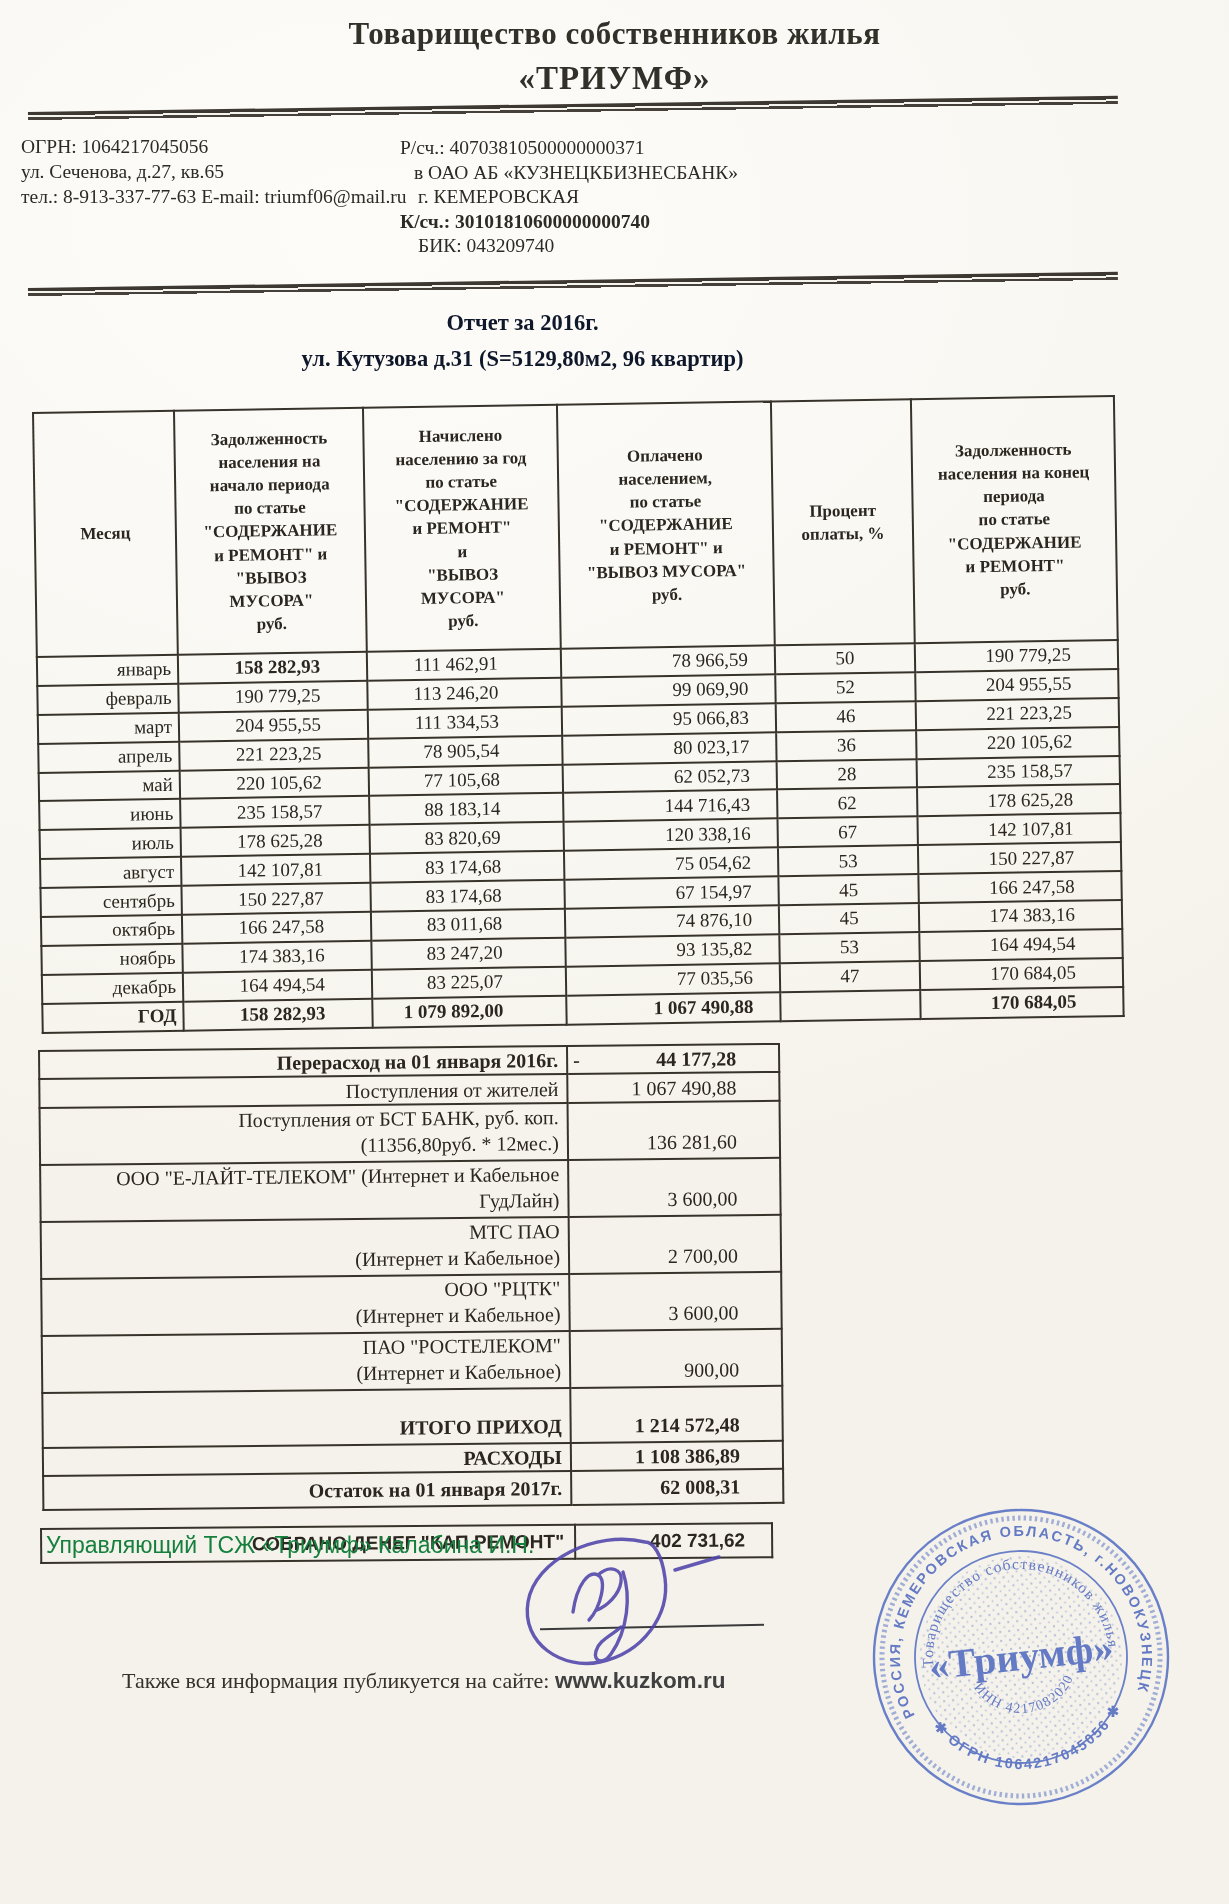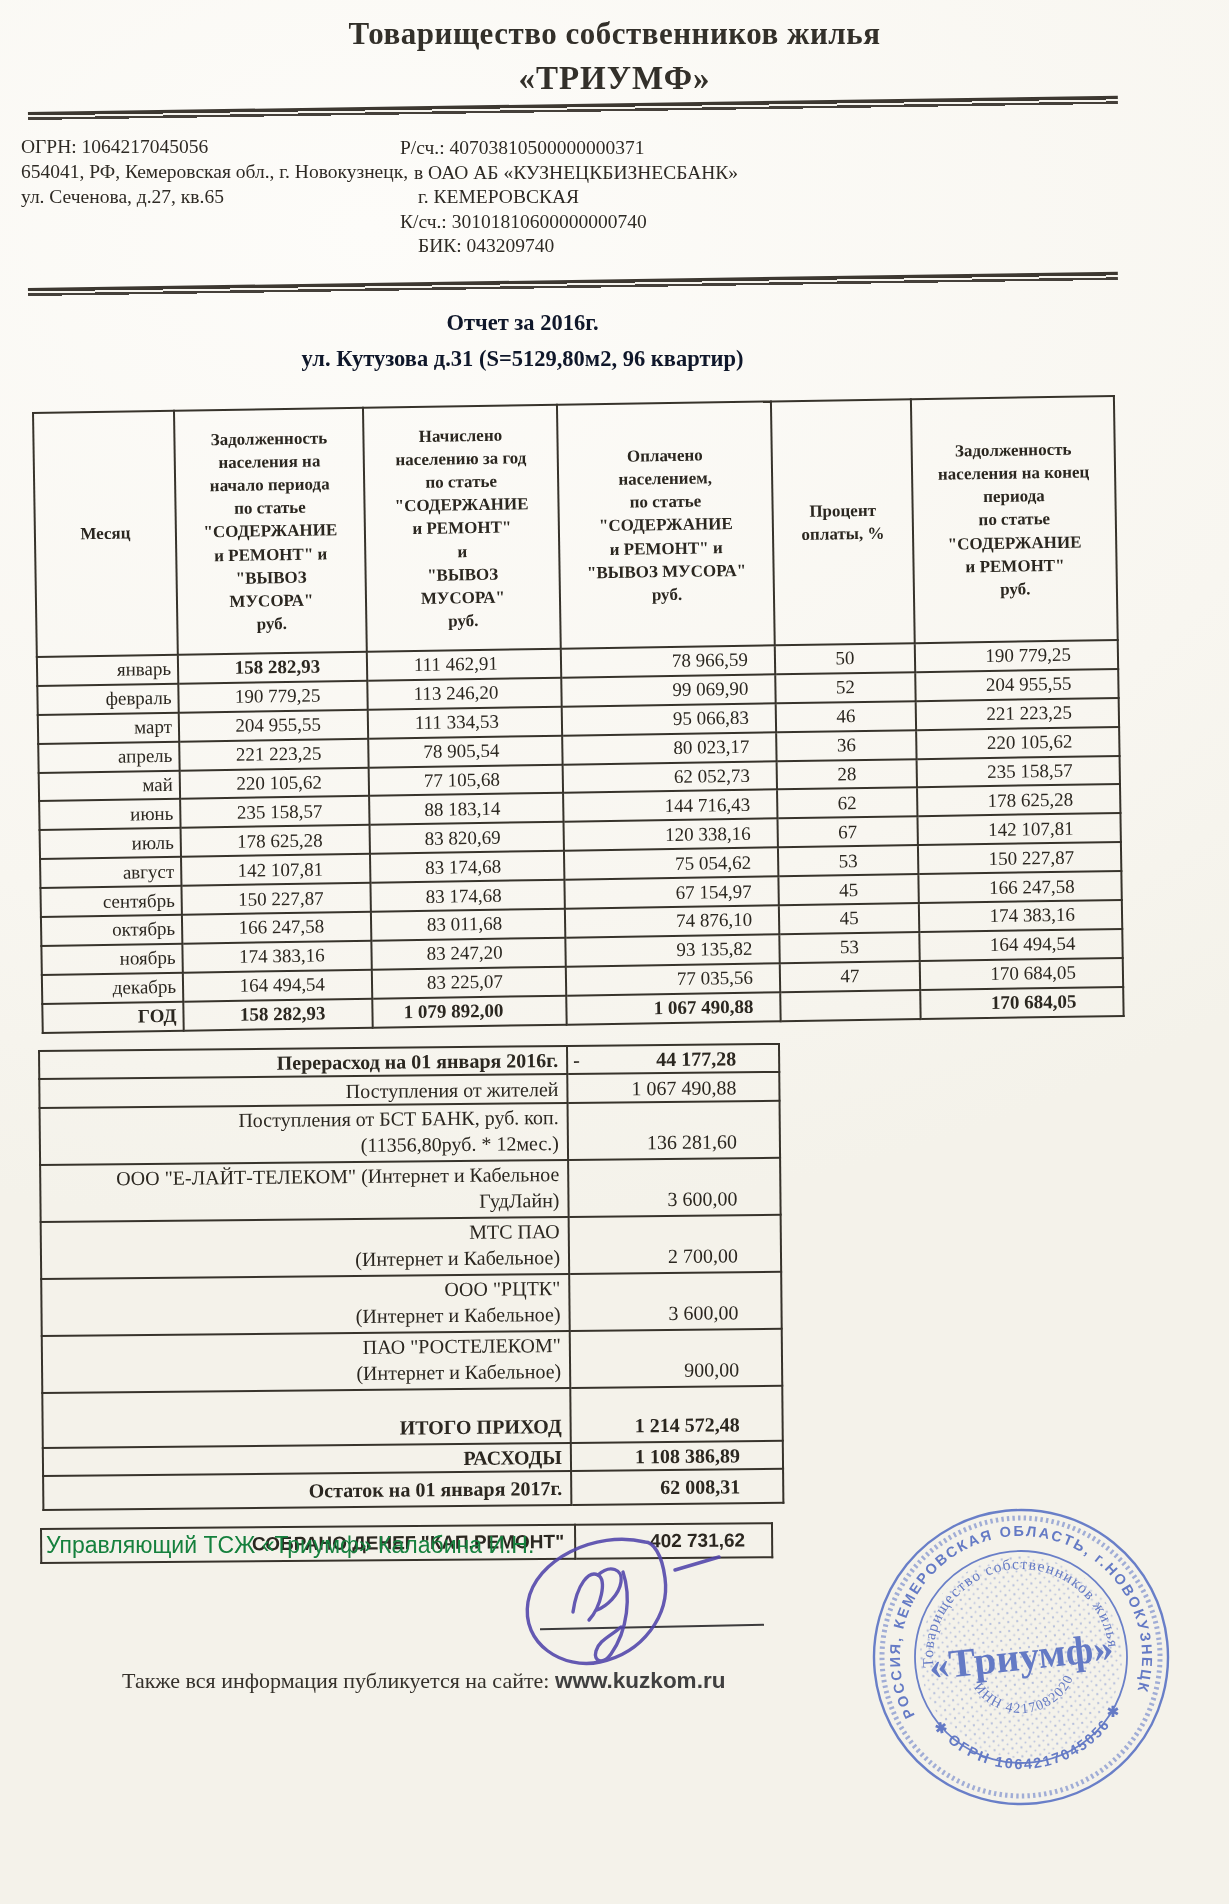--- a/index.html
+++ b/index.html
@@ -64,28 +64,28 @@
 </style>
 </head>
 <body>
 
 <div class="abs org-title t1">Товарищество собственников жилья</div>
 <div class="abs org-title t2">«ТРИУМФ»</div>
 <div class="abs rule rule1"></div>
 
 <div class="abs contact contact-left">
     <div class="cline">ОГРН: 1064217045056</div>
-    <div class="cline">654041, РФ, Кемеровская обл., г. Новокузнецк,</div>
     <div class="cline">ул. Сеченова, д.27, кв.65</div>
+    <div class="cline">тел.: 8-913-337-77-63 E-mail: triumf06@mail.ru</div>
   </div>
 <div class="abs contact contact-right">
     <div class="cline" style="padding-left: 0px;">Р/сч.: 40703810500000000371</div>
     <div class="cline" style="padding-left: 14px;">в ОАО АБ «КУЗНЕЦКБИЗНЕСБАНК»</div>
     <div class="cline" style="padding-left: 18px;">г. КЕМЕРОВСКАЯ</div>
-    <div class="cline" style="padding-left: 0px;">К/сч.: 30101810600000000740</div>
+    <div class="cline" style="padding-left: 0px; font-weight: bold;">К/сч.: 30101810600000000740</div>
     <div class="cline" style="padding-left: 18px;">БИК: 043209740</div>
   </div>
 
 <div class="abs rule rule2"></div>
 
 <div class="abs report-head rh1">Отчет за 2016г.</div>
 <div class="abs report-head rh2">ул. Кутузова д.31 (S=5129,80м2, 96 квартир)</div>
 
 <div class="abs" id="main-table">
   <table>

